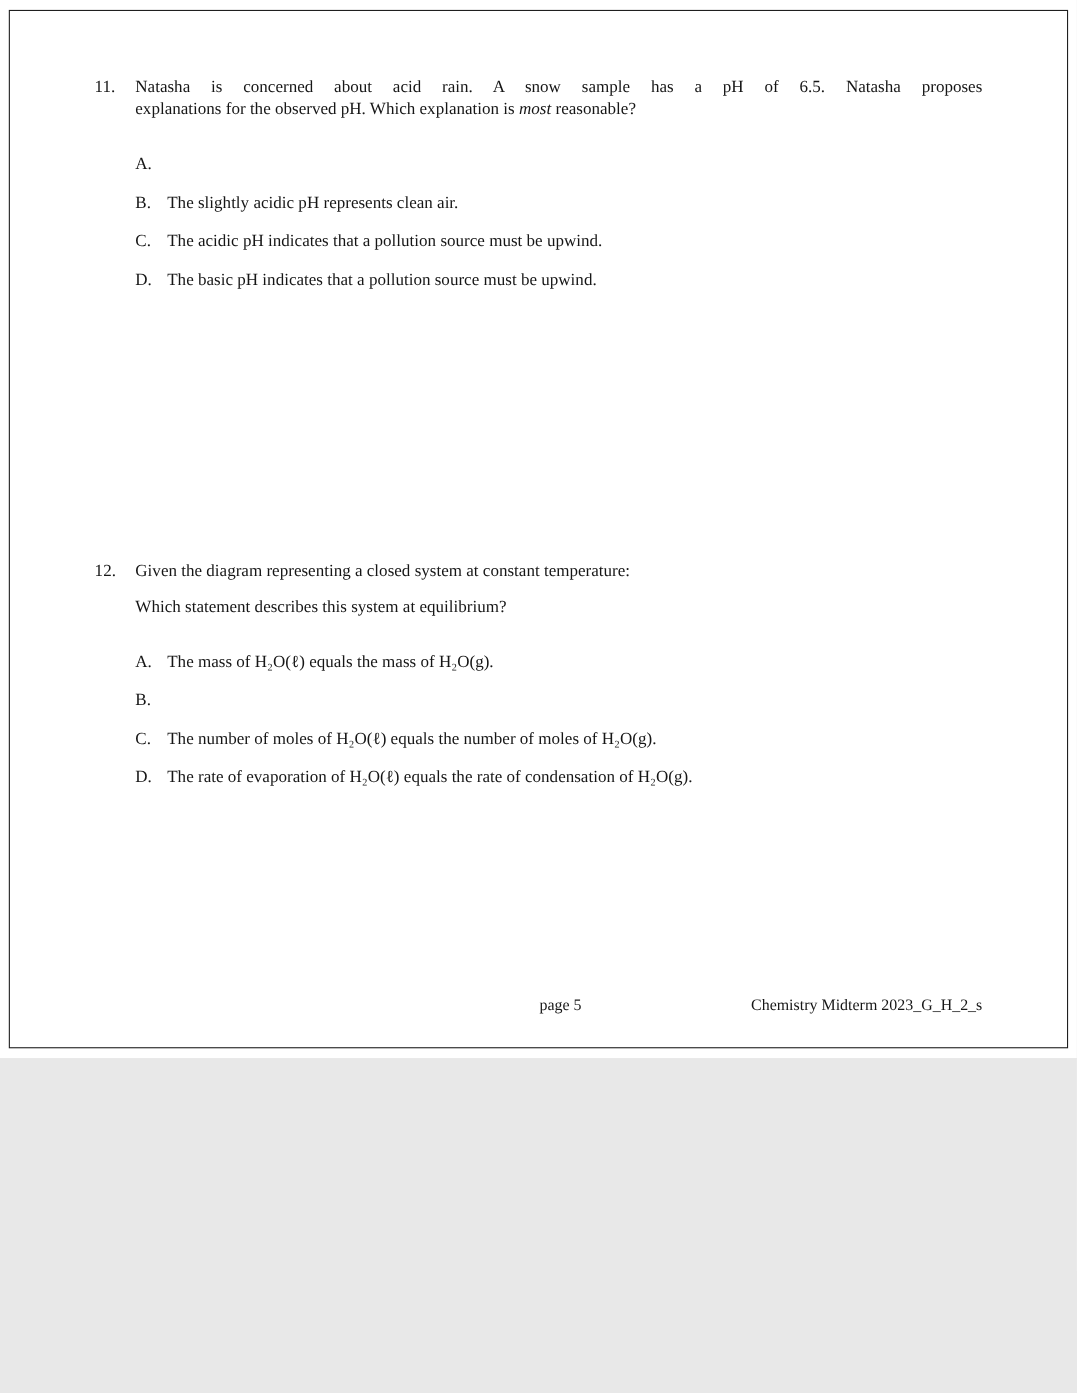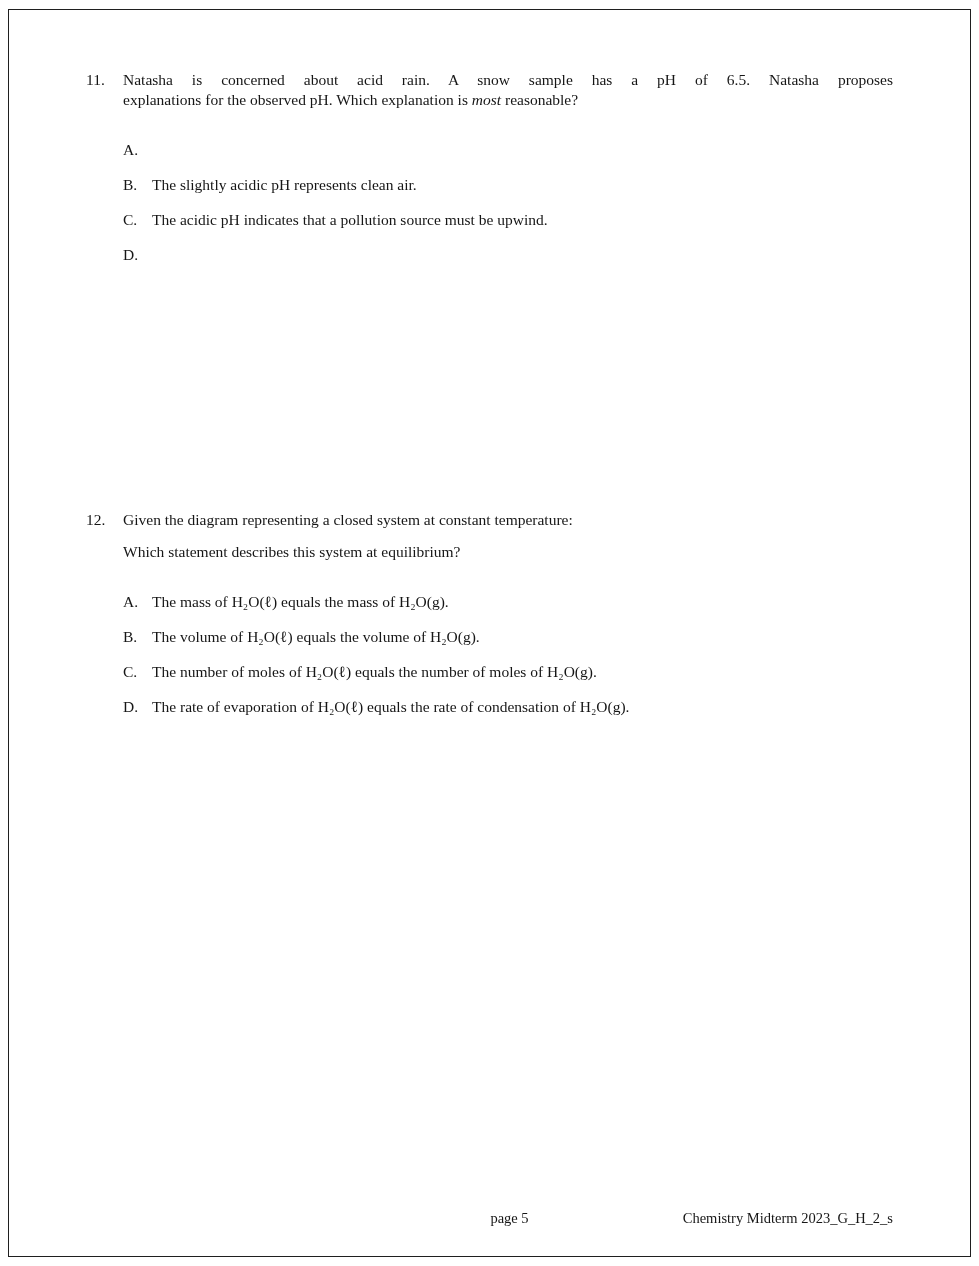--- a/index.html
+++ b/index.html
@@ -1,20 +1,20 @@
 <!DOCTYPE html>
 <html><head>
 <meta charset="utf-8">
 <style>
   * { margin: 0; padding: 0; box-sizing: border-box; }
   html, body { background: #e8e8e8; }
   .page {
     position: relative;
     width: 979px;
-    height: 1266px;
+    height: 962px;
     margin: 0 auto;
     background: #ffffff;
     font-family: "Liberation Serif", "DejaVu Serif", serif;
     color: #161616;
     font-size: 15.5px;
     line-height: 20px;
     overflow: hidden;
   }
   .border-frame {
     position: absolute;
@@ -90,41 +90,41 @@
         <div class="opt-row">
           <div class="opt-label">B.</div>
           <div class="opt-text">The slightly acidic pH represents clean air.</div>
         </div>
         <div class="opt-row">
           <div class="opt-label">C.</div>
           <div class="opt-text">The acidic pH indicates that a pollution source must be upwind.</div>
         </div>
         <div class="opt-row">
           <div class="opt-label">D.</div>
+          <div class="opt-text">The basic pH indicates that a pollution source must be upwind.</div>
         </div>
       </div>
     </section>
 
     <section class="q12">
       <div class="q">
         <div class="q-num">12.</div>
         <div class="q-body">Given the diagram representing a closed system at constant temperature:</div>
       </div>
 
 
       <div class="sub-question" style="margin-left:37px;">Which statement describes this system at equilibrium?</div>
 
       <div class="options" style="margin-left:37px;">
         <div class="opt-row">
           <div class="opt-label">A.</div>
           <div class="opt-text">The mass of H₂O(ℓ) equals the mass of H₂O(g).</div>
         </div>
         <div class="opt-row">
           <div class="opt-label">B.</div>
-          <div class="opt-text">The volume of H₂O(ℓ) equals the volume of H₂O(g).</div>
         </div>
         <div class="opt-row">
           <div class="opt-label">C.</div>
           <div class="opt-text">The number of moles of H₂O(ℓ) equals the number of moles of H₂O(g).</div>
         </div>
         <div class="opt-row">
           <div class="opt-label">D.</div>
           <div class="opt-text">The rate of evaporation of H₂O(ℓ) equals the rate of condensation of H₂O(g).</div>
         </div>
       </div>

